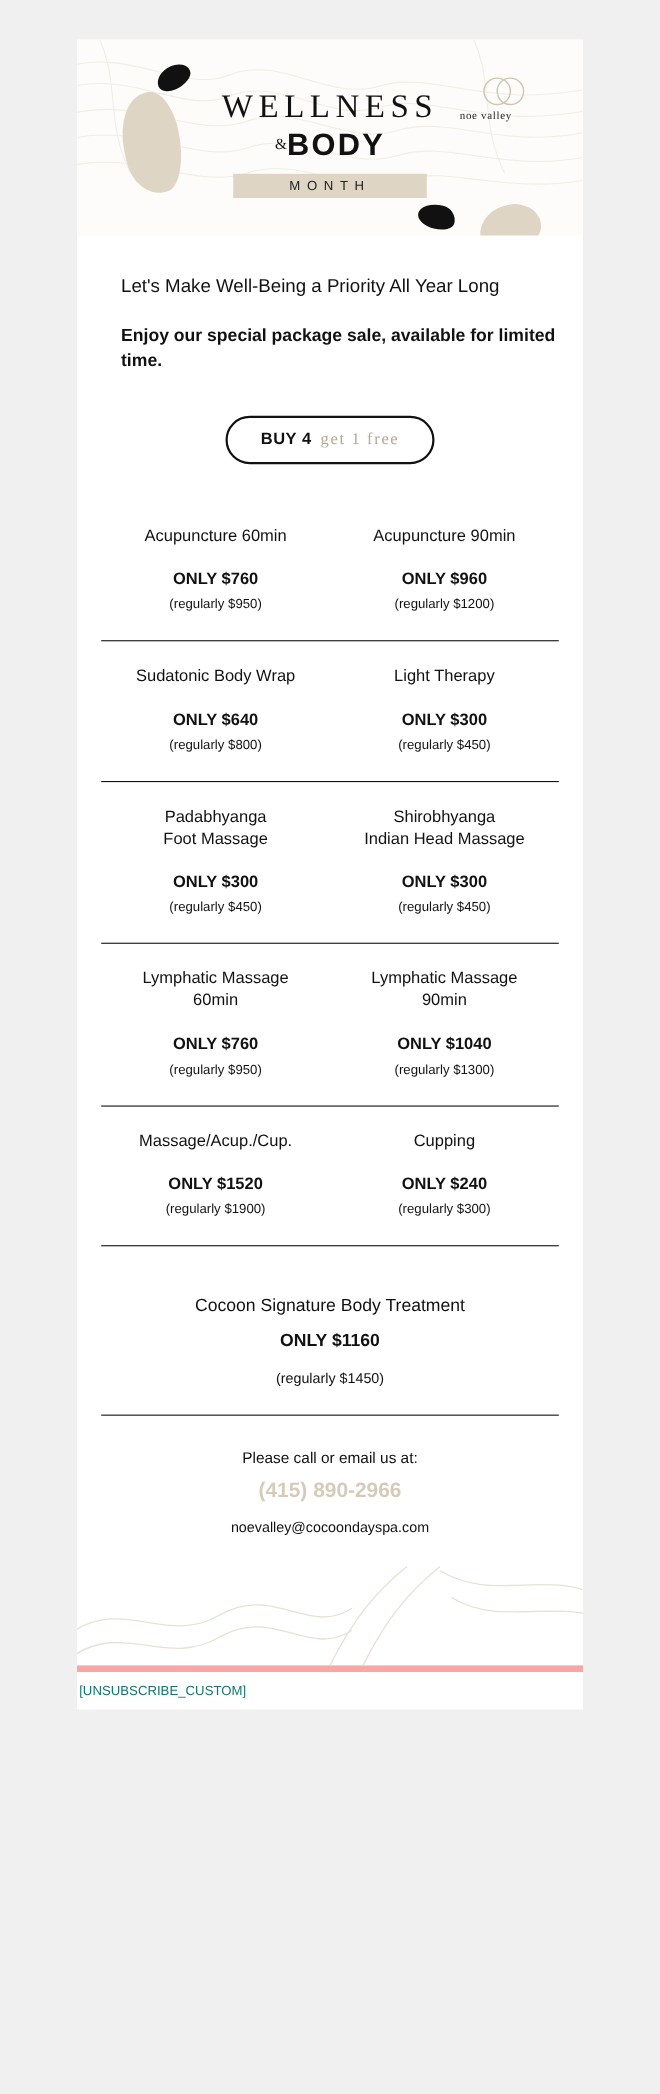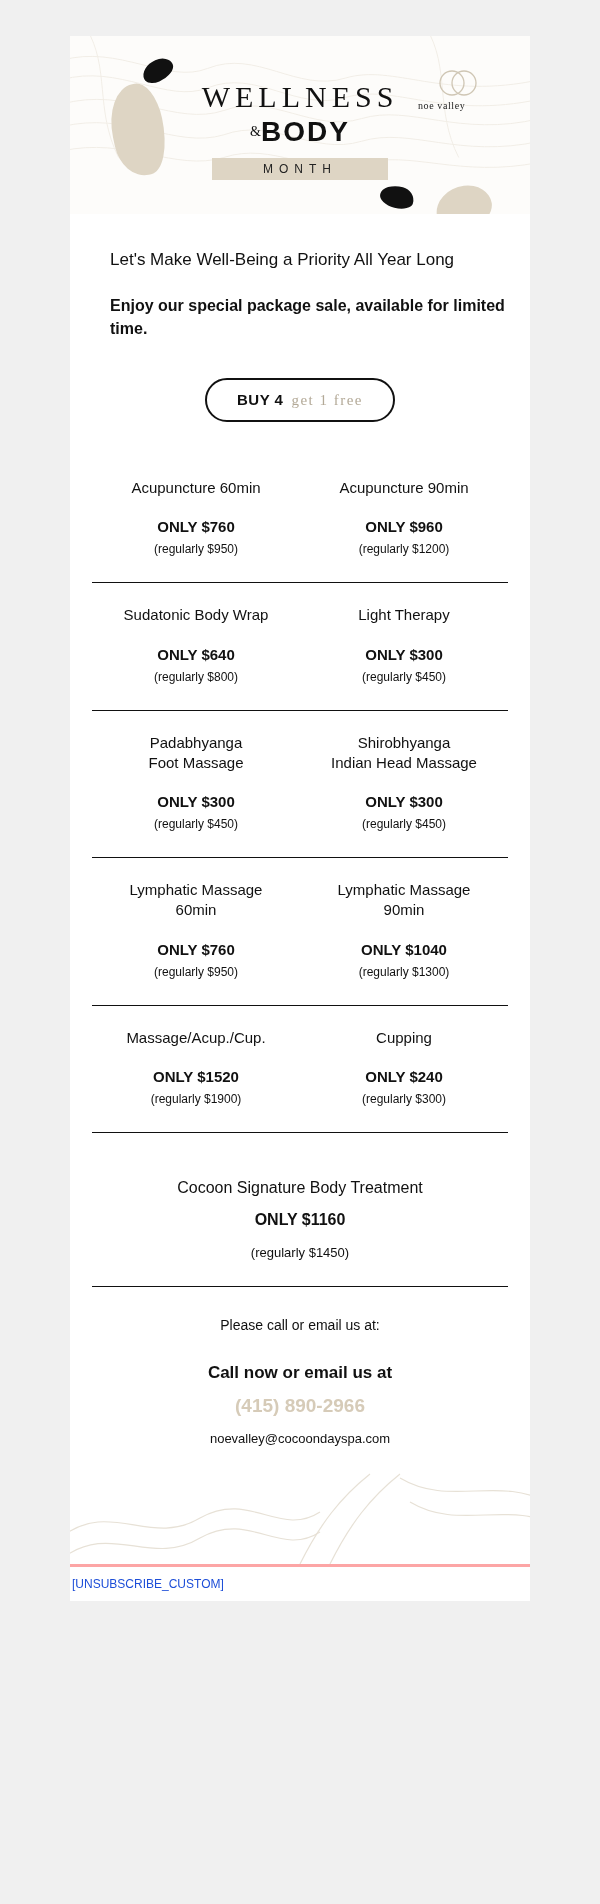--- a/index.html
+++ b/index.html
@@ -253,22 +253,22 @@
   .foot-art {
     position: relative;
     height: 96px;
     margin-top: 22px;
     overflow: hidden;
   }
   .unsub {
     background: #fff;
     padding: 10px 4px 10px 2px;
     font-size: 12px;
-    color: #1d4ed8;
-    border-top: 3px solid #fca5a5;
+    color: #0f766e;
+    border-top: 6px solid #fca5a5;
   }
   .bottom-gap { height: 20px; background: #f0f0f0; }
 </style>
 </head>
 <body>
 
 <div class="page">
   <div class="top-gap"></div>
 
   <div class="email">
@@ -402,21 +402,20 @@
           <div class="offer-title">Cocoon Signature Body Treatment</div>
           <div class="offer-price">ONLY $1160</div>
           <div class="offer-reg">(regularly $1450)</div>
         </div>
       </div>
       <div class="rule"></div>
     </div>
 
     <div class="footer">
       <div class="foot-call">Please call or email us at:</div>
-      <div class="foot-head">Call now or email us at</div>
       <div class="foot-phone">(415) 890-2966</div>
       <div class="foot-email">noevalley@cocoondayspa.com</div>
     </div>
 
     <div class="foot-art">
       <svg width="568" height="96" viewBox="0 0 568 96" preserveAspectRatio="none">
         <g fill="none" stroke="#e7e1d6" stroke-width="1.2">
           <path d="M-10,70 C40,30 80,80 130,50 C180,22 210,70 250,44"></path>
           <path d="M-10,92 C40,52 80,100 130,70 C180,42 210,90 250,64"></path>
           <path d="M230,96 C250,56 270,30 300,6"></path>

